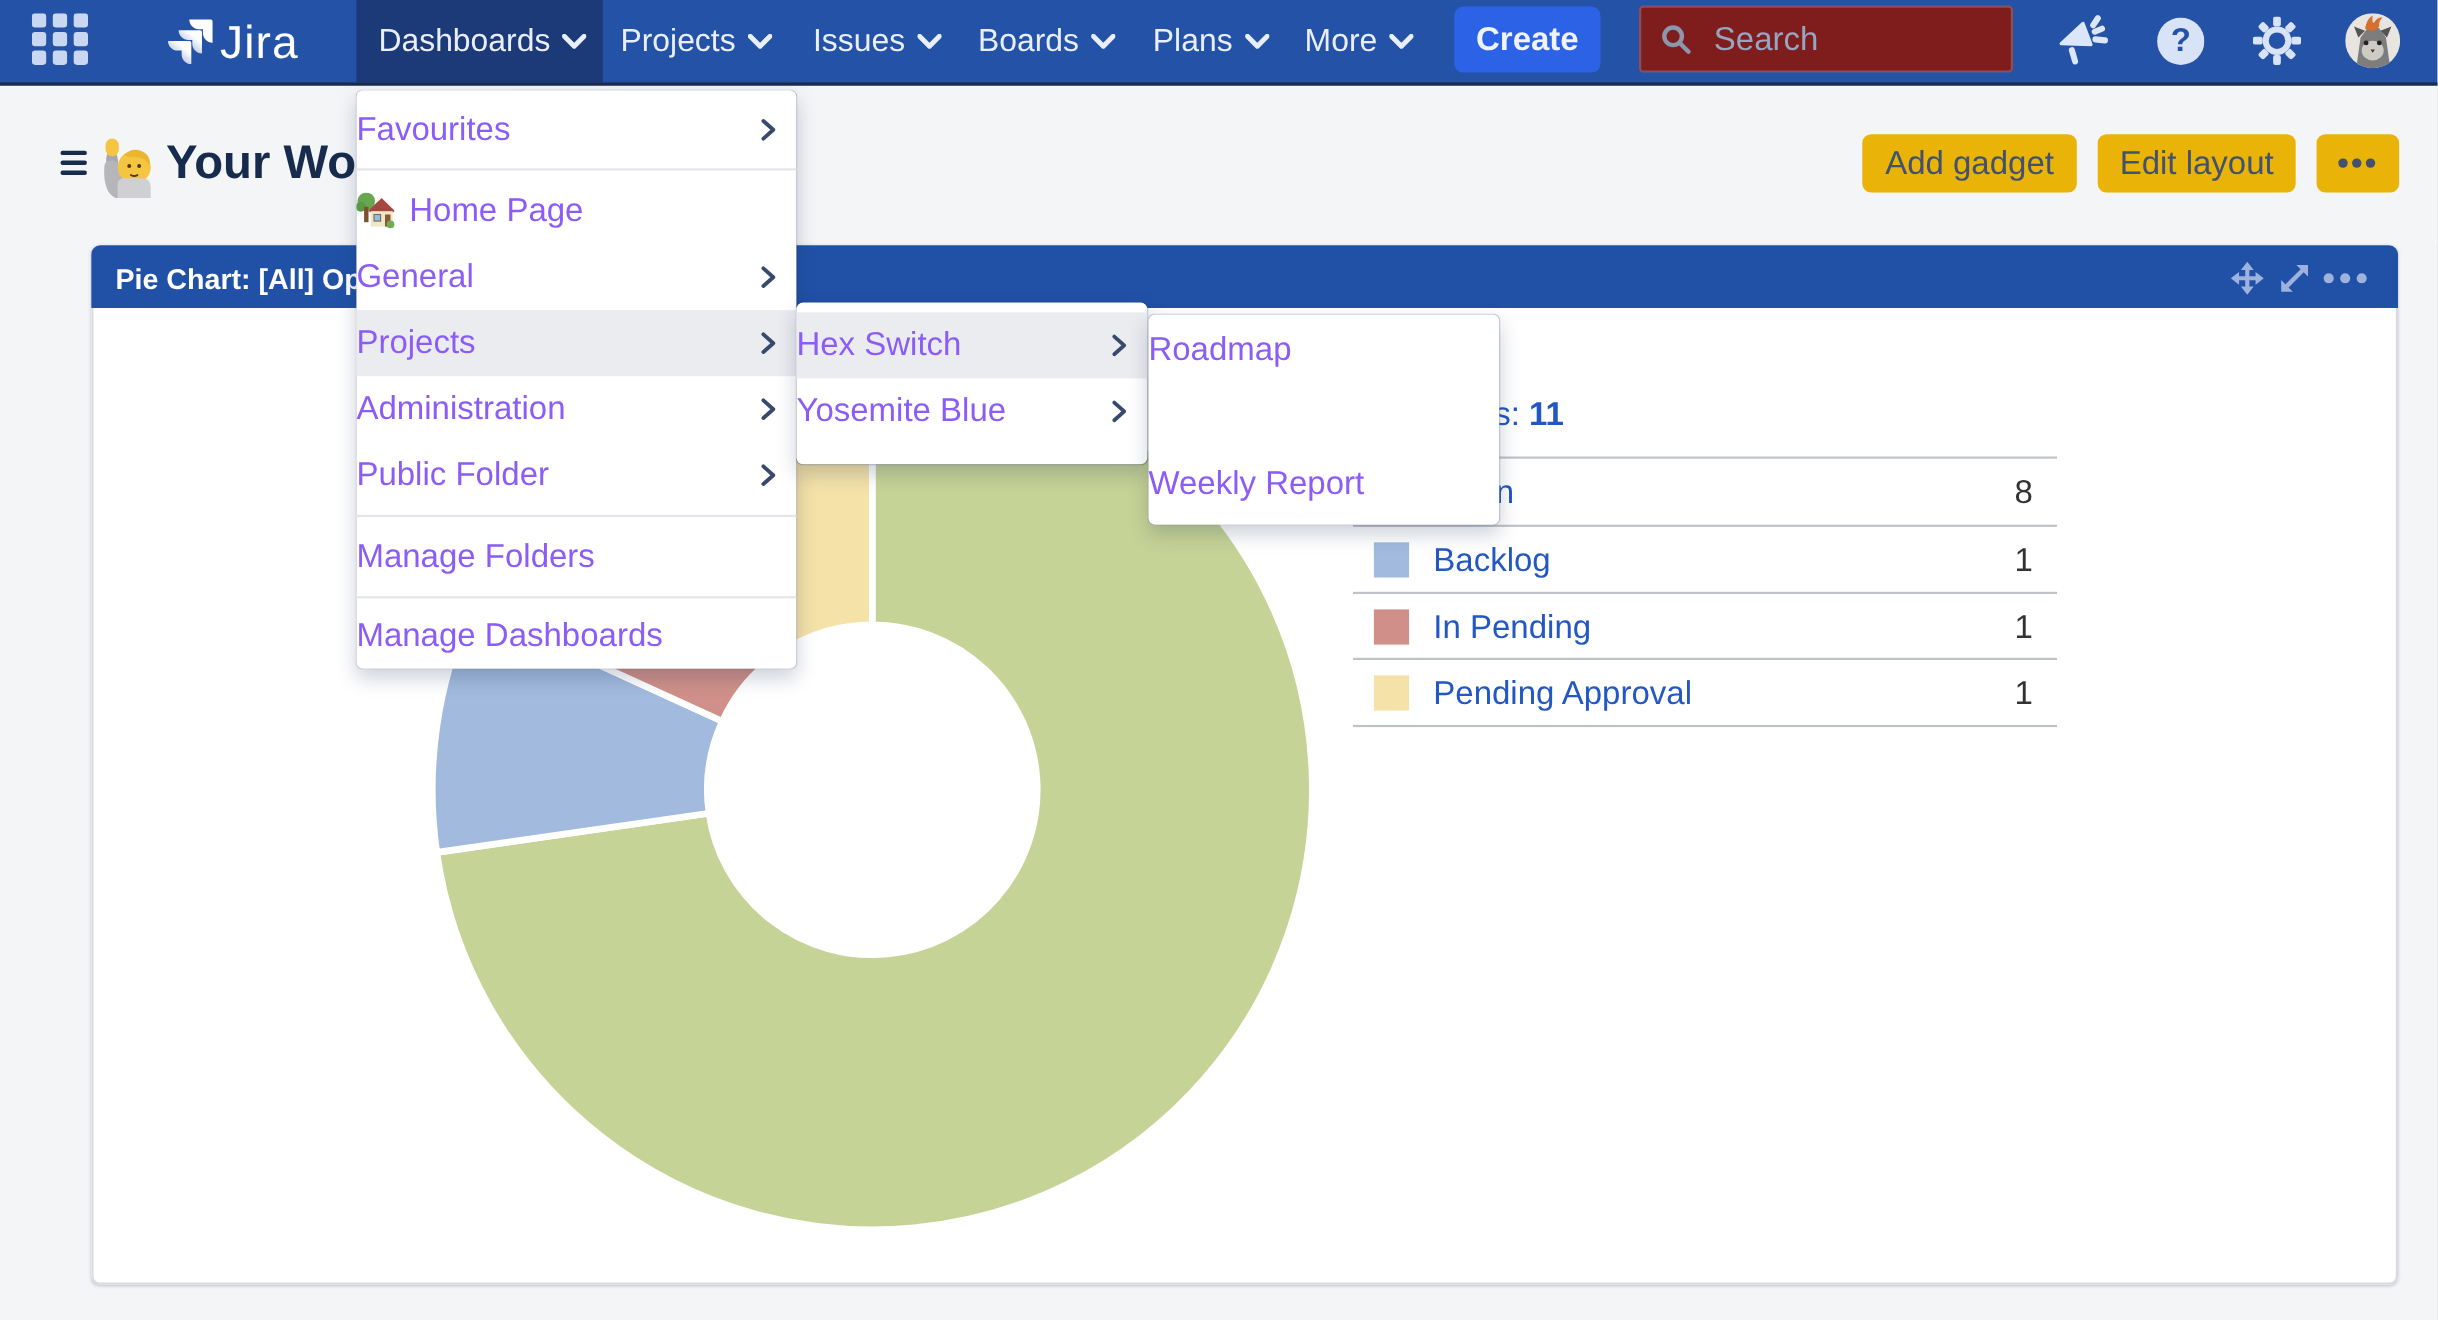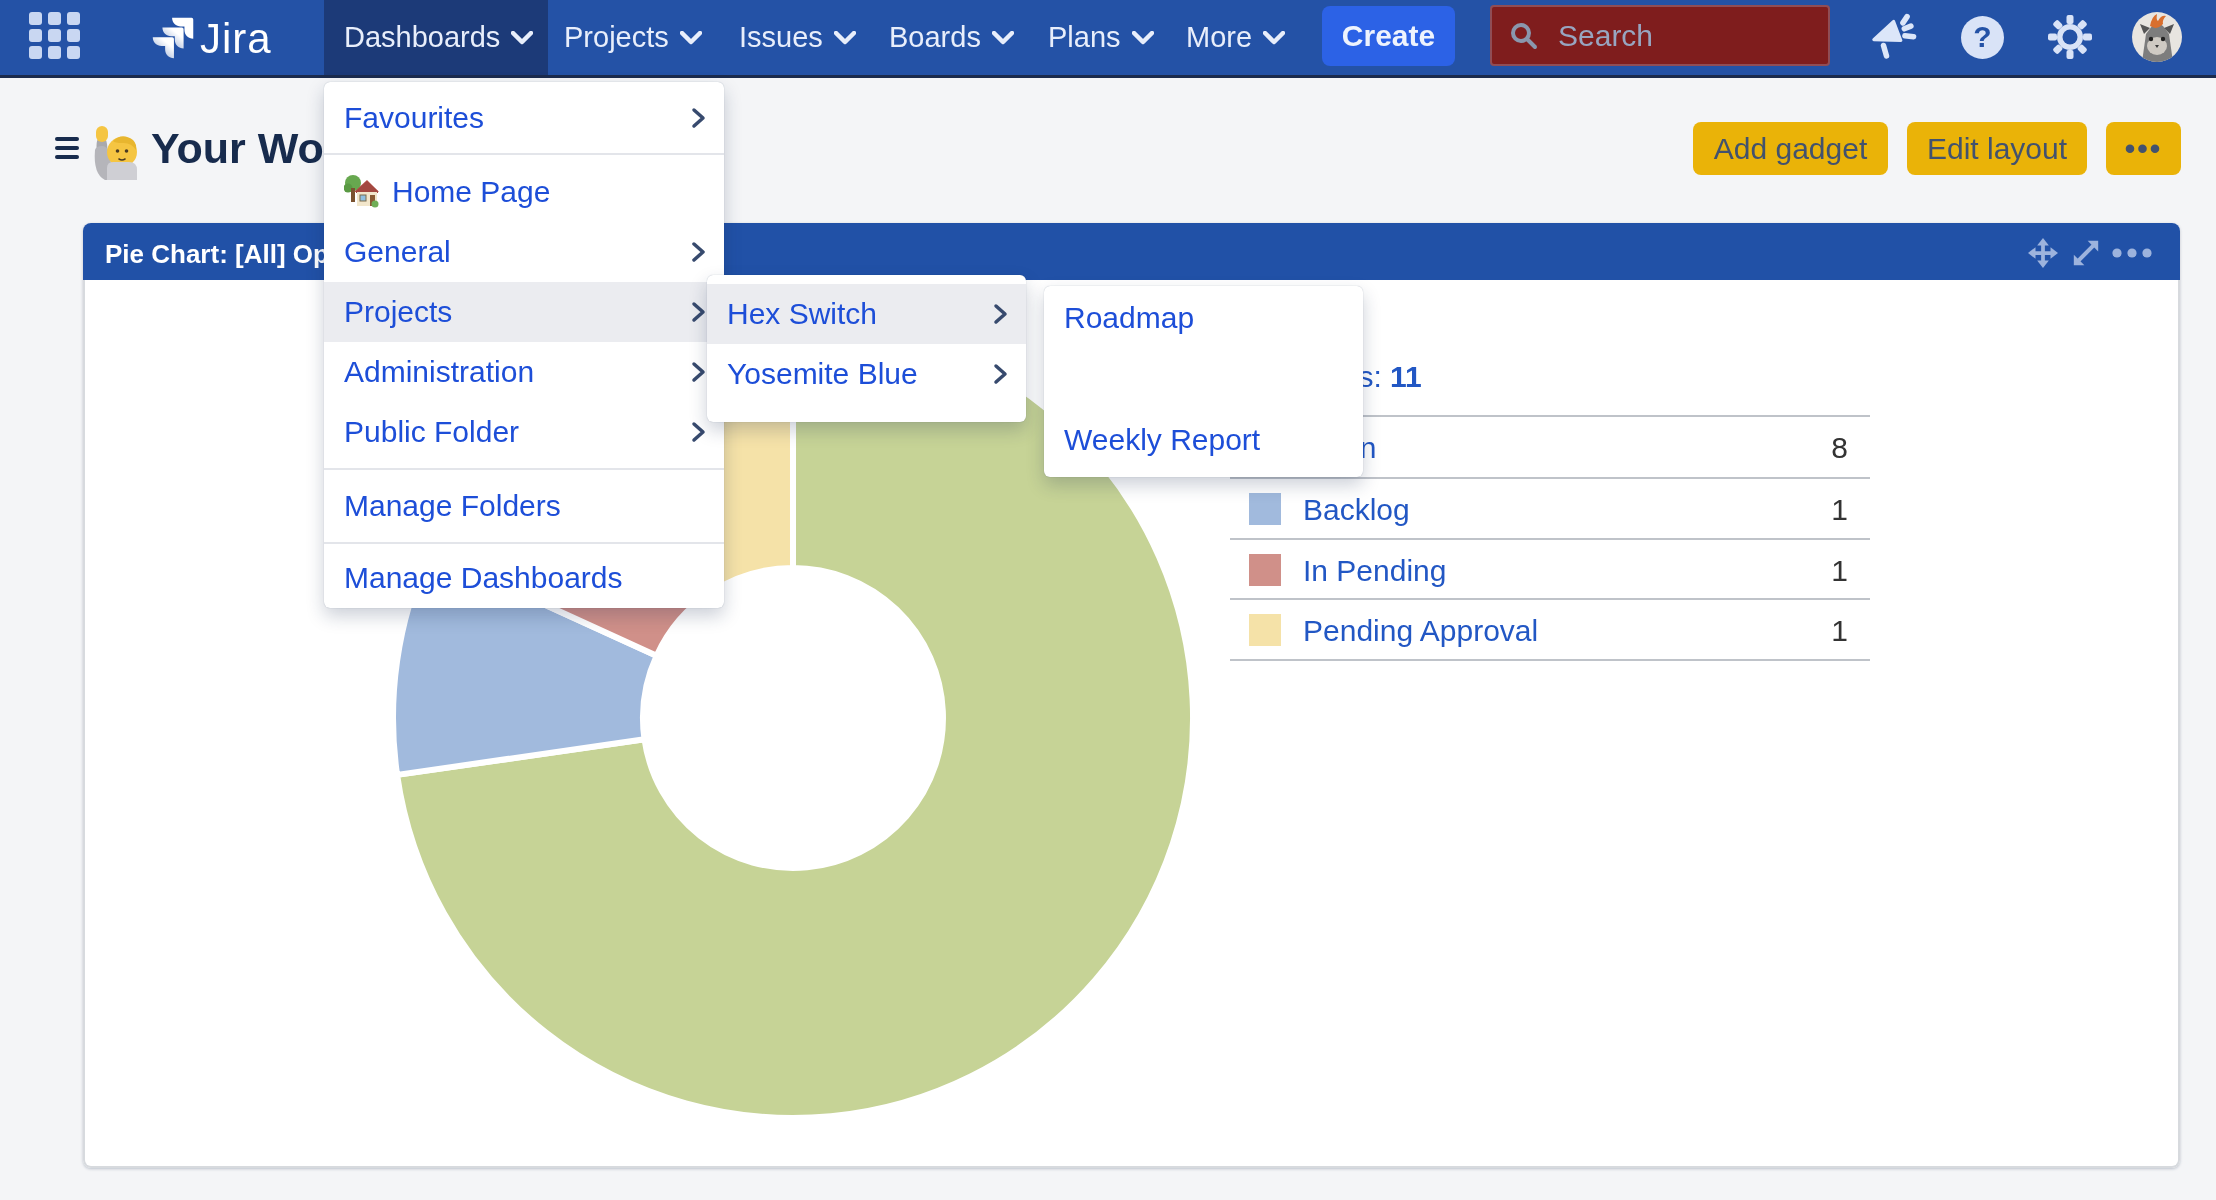--- a/index.html
+++ b/index.html
@@ -31,21 +31,21 @@
 
   
   .tline { position:absolute; left:1147px; width:640px; height:2px; background:#bfc3c9; }
   .trow { position:absolute; left:1147px; width:640px; height:60px; }
   .sq { position:absolute; left:19px; top:14px; width:32px; height:32px; }
   .tlabel { position:absolute; left:73px; top:14px; font-size:30px; color:#2257c4; }
   .tnum { position:absolute; right:22px; top:14px; font-size:30px; color:#333; }
 
   
   .menu { position:absolute; background:#fff; border-radius:6px; box-shadow:0 8px 18px rgba(23,43,77,.22), 0 0 1px rgba(23,43,77,.35); }
-  .mi { position:absolute; left:0; width:100%; height:60px; display:flex; align-items:center; padding-left:20px; font-size:30px; color:#1d4ed8; }
+  .mi { position:absolute; left:0; width:100%; height:60px; display:flex; align-items:center; font-size:30px; color:#8b5cf6; }
   .mi .arr { position:absolute; right:16px; top:19px; }
   .msep { position:absolute; left:0; width:100%; height:2px; background:#e3e5ea; }
   .hl { background:#ebecf0; }
 </style>
 </head>
 <body>
 <div id="page">
 
   <div id="nav">
 
@@ -284,21 +284,21 @@
         </svg></div>
     <div class="mi" style="top:320px">Public Folder<svg class="arr" width="20" height="22" viewBox="0 0 20 22">
           <path d="M6 3 L15 11 L6 19" fill="none" stroke="#374a6e" stroke-width="3.5" stroke-linecap="round" stroke-linejoin="round"></path>
         </svg></div>
     <div class="msep" style="top:386px"></div>
     <div class="mi" style="top:394px">Manage Folders</div>
     <div class="msep" style="top:460px"></div>
     <div class="mi" style="top:466px">Manage Dashboards</div>
   </div>
 
-  <div class="menu" style="left:707px;top:275px;width:319px;height:147px">
+  <div class="menu" style="left:724px;top:275px;width:319px;height:147px">
     <div class="mi hl" style="top:9px">Hex Switch<svg class="arr" width="20" height="22" viewBox="0 0 20 22">
           <path d="M6 3 L15 11 L6 19" fill="none" stroke="#374a6e" stroke-width="3.5" stroke-linecap="round" stroke-linejoin="round"></path>
         </svg></div>
     <div class="mi" style="top:69px">Yosemite Blue<svg class="arr" width="20" height="22" viewBox="0 0 20 22">
           <path d="M6 3 L15 11 L6 19" fill="none" stroke="#374a6e" stroke-width="3.5" stroke-linecap="round" stroke-linejoin="round"></path>
         </svg></div>
   </div>
 
   <div class="menu" style="left:1044px;top:286px;width:319px;height:191px">
     <div class="mi" style="top:2px">Roadmap</div>

